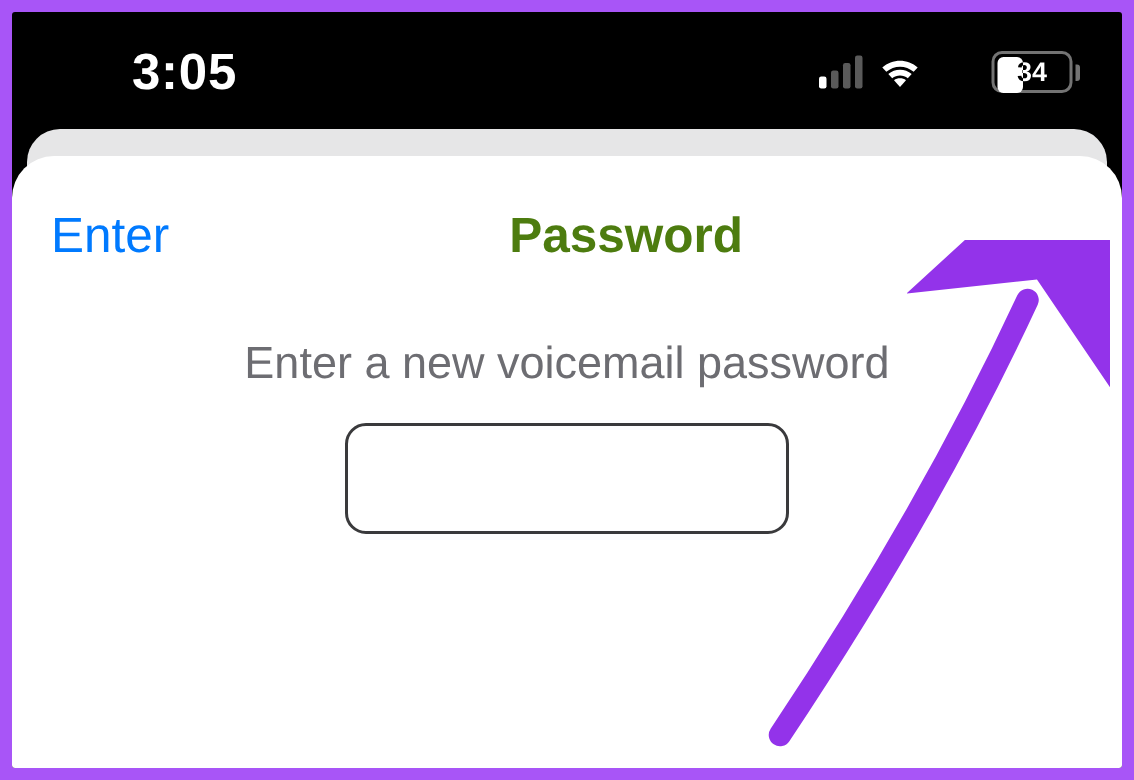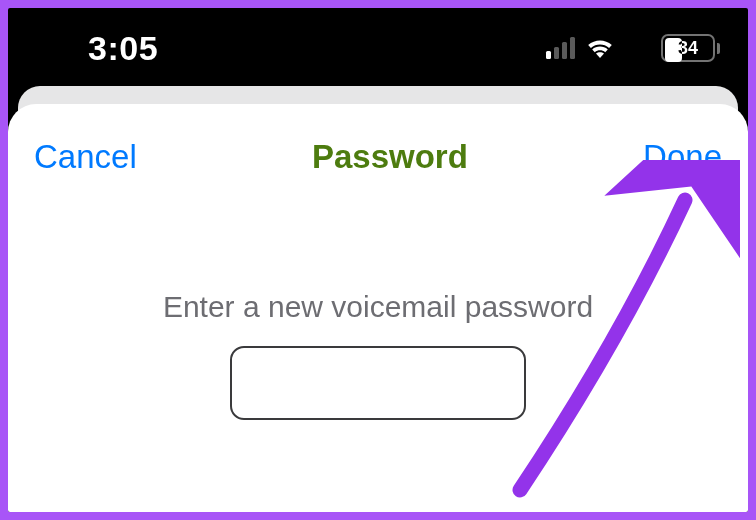--- a/index.html
+++ b/index.html
@@ -130,21 +130,21 @@
     }
     .btn-done { font-weight: 500; }
     .sheet-title {
       font-size: 33px;
       font-weight: 600;
       color: #4d7c0f;
       text-align: center;
       flex: 1;
     }
     .prompt-area {
-      margin-top: 114px;
+      margin-top: 50px;
       text-align: center;
     }
     .prompt-text {
       font-size: 30px;
       color: #6d6d72;
       font-weight: 400;
     }
     .password-box {
       margin: 22px auto 0 auto;
       width: 296px;
@@ -190,23 +190,22 @@
         </div>
         <div class="battery-cap"></div>
       </div>
     </div>
   </div>
 
   <div class="back-card"></div>
 
   <div class="sheet">
     <div class="sheet-header">
-      <button class="btn-link">Cancel</button>
+      <button class="btn-link">Enter</button>
       <div class="sheet-title">Password</div>
-      <button class="btn-link btn-done">Done</button>
     </div>
     <div class="prompt-area">
       <div class="prompt-text">Enter a new voicemail password</div>
       <input type="password" class="password-box" value="" style="">
     </div>
   </div>
 
 </div>
 
 <svg class="annotation-arrow" style="left:480px; top:160px;" width="260" height="350" viewBox="0 0 260 350">

